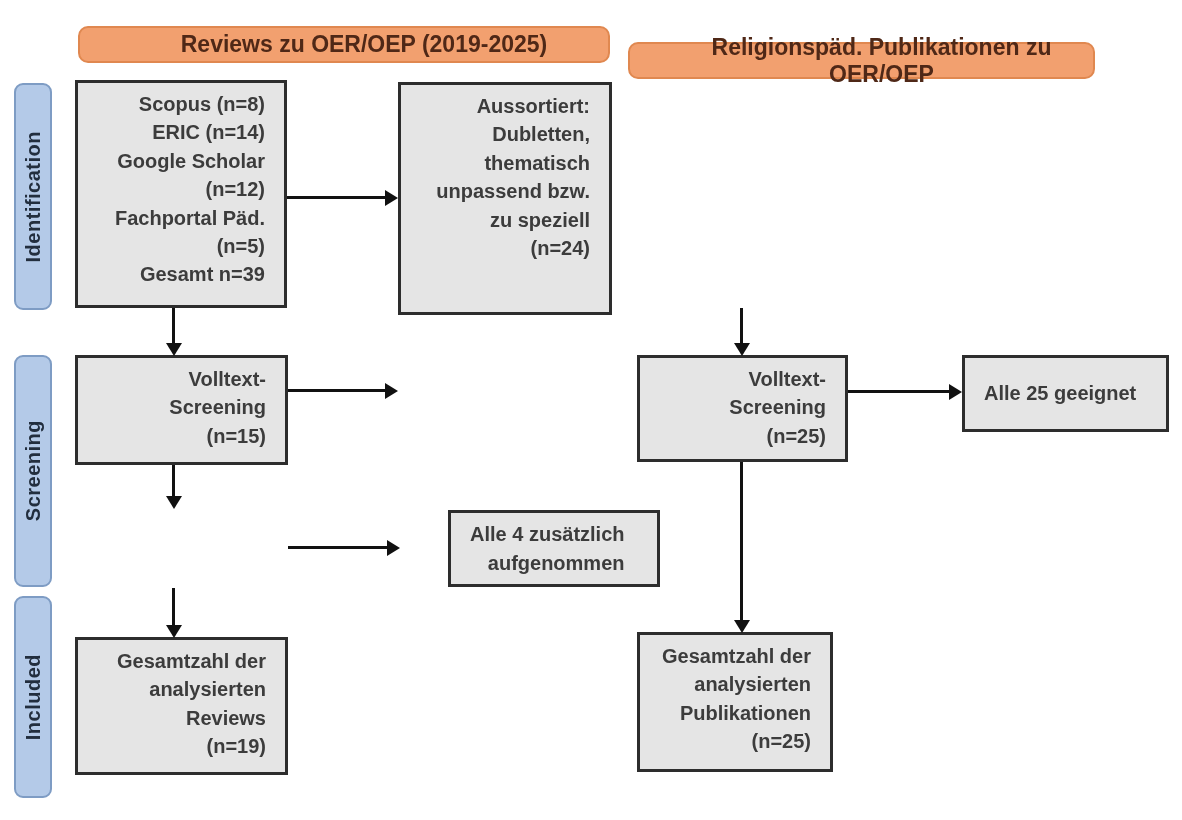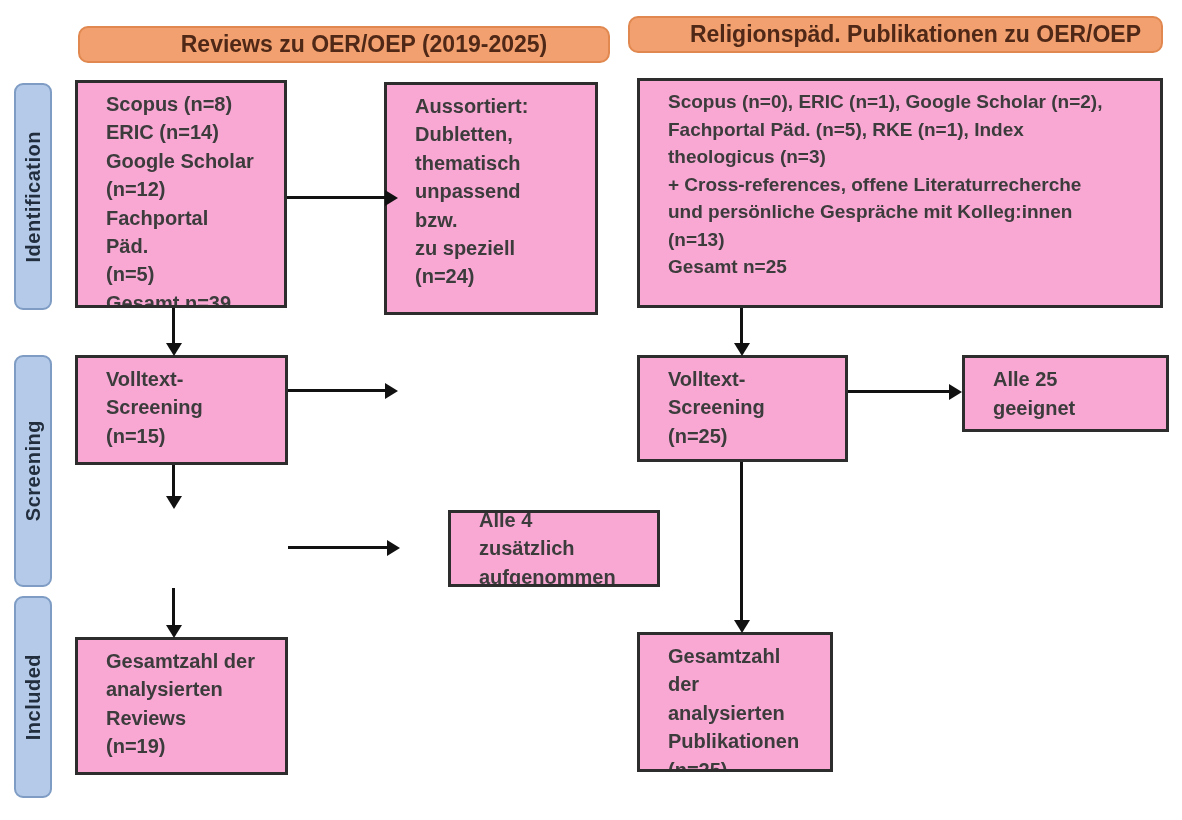--- a/index.html
+++ b/index.html
@@ -16,25 +16,25 @@
   }
   .stage{
     position:absolute;display:flex;align-items:center;justify-content:center;
     background:var(--stage-fill,#b4cae8);
     border:2px solid var(--stage-border,#7e9cc4);
     border-radius:9px;color:var(--stage-text,#222e3e);
     box-sizing:border-box;
   }
   .vtext{writing-mode:vertical-rl;transform:rotate(180deg);font-size:20px;letter-spacing:.5px;}
   .box{
-    position:absolute;background:#f9a8d4;
+    position:absolute;background:#e5e5e5;
     border:3px solid var(--box-border,#2d2d2d);
     color:var(--box-text,#3c3c3c);
-    font-size:20px;line-height:1.42;padding:7px 28px;
-    white-space:pre-line;box-sizing:border-box;overflow:hidden;
+    font-size:20px;line-height:1.42;padding:7px 19px;
+    white-space:pre-line;box-sizing:border-box;overflow:hidden;text-align:right;
   }
   .box.small{display:flex;align-items:center;}
   .box.dense{font-size:19px;line-height:1.45;}
   .arrow-h{position:absolute;height:3px;background:var(--arrow,#111);}
   .arrow-h::after{
     content:"";position:absolute;left:100%;top:50%;transform:translateY(-50%);
     border-left:13px solid var(--arrow,#111);
     border-top:8px solid transparent;border-bottom:8px solid transparent;
   }
   .arrow-v{position:absolute;width:3px;background:var(--arrow,#111);}
@@ -43,62 +43,55 @@
     border-top:13px solid var(--arrow,#111);
     border-left:8px solid transparent;border-right:8px solid transparent;
   }
 </style>
 </head>
 <body>
 
 <div class="canvas">
 
   <div class="hdr" style="left:78px;top:26px;width:532px;height:37px;">Reviews zu OER/OEP (2019-2025)</div>
-  <div class="hdr" style="left:628px;top:16px;width:535px;height:37px;">Religionspäd. Publikationen zu OER/OEP</div>
+  <div class="hdr" style="left:628px;top:42px;width:467px;height:37px;">Religionspäd. Publikationen zu OER/OEP</div>
 
   <div class="stage" style="left:14px;top:83px;width:38px;height:227px;">
     <span class="vtext">Identification</span>
   </div>
   <div class="stage" style="left:14px;top:355px;width:38px;height:232px;">
     <span class="vtext">Screening</span>
   </div>
   <div class="stage" style="left:14px;top:596px;width:38px;height:202px;">
     <span class="vtext">Included</span>
   </div>
 
   <div class="box" style="left:75px;top:80px;width:212px;height:228px;">Scopus (n=8)
 ERIC (n=14)
 Google Scholar
 (n=12)
 Fachportal Päd.
 (n=5)
 Gesamt n=39</div>
-  <div class="box" style="left:384px;top:82px;width:214px;height:233px;">Aussortiert:
+  <div class="box" style="left:398px;top:82px;width:214px;height:233px;">Aussortiert:
 Dubletten,
 thematisch
 unpassend bzw.
 zu speziell
 (n=24)</div>
   <div class="box" style="left:75px;top:355px;width:213px;height:110px;">Volltext-
 Screening
 (n=15)</div>
   <div class="box small" style="left:400px;top:510px;width:212px;height:77px;margin-left:48px;">Alle 4 zusätzlich
 aufgenommen</div>
   <div class="box" style="left:75px;top:637px;width:213px;height:138px;">Gesamtzahl der
 analysierten
 Reviews
 (n=19)</div>
 
-  <div class="box dense" style="left:637px;top:78px;width:526px;height:230px;">Scopus (n=0), ERIC (n=1), Google Scholar (n=2),
-Fachportal Päd. (n=5), RKE (n=1), Index
-theologicus (n=3)
-+ Cross-references, offene Literaturrecherche
-und persönliche Gespräche mit Kolleg:innen
-(n=13)
-Gesamt n=25</div>
   <div class="box" style="left:637px;top:355px;width:211px;height:107px;">Volltext-
 Screening
 (n=25)</div>
   <div class="box small" style="left:962px;top:355px;width:207px;height:77px;">Alle 25 geeignet</div>
   <div class="box" style="left:637px;top:632px;width:196px;height:140px;">Gesamtzahl der
 analysierten
 Publikationen
 (n=25)</div>
 
   <div class="arrow-h" style="left:287px;top:196px;width:98px;"></div>

